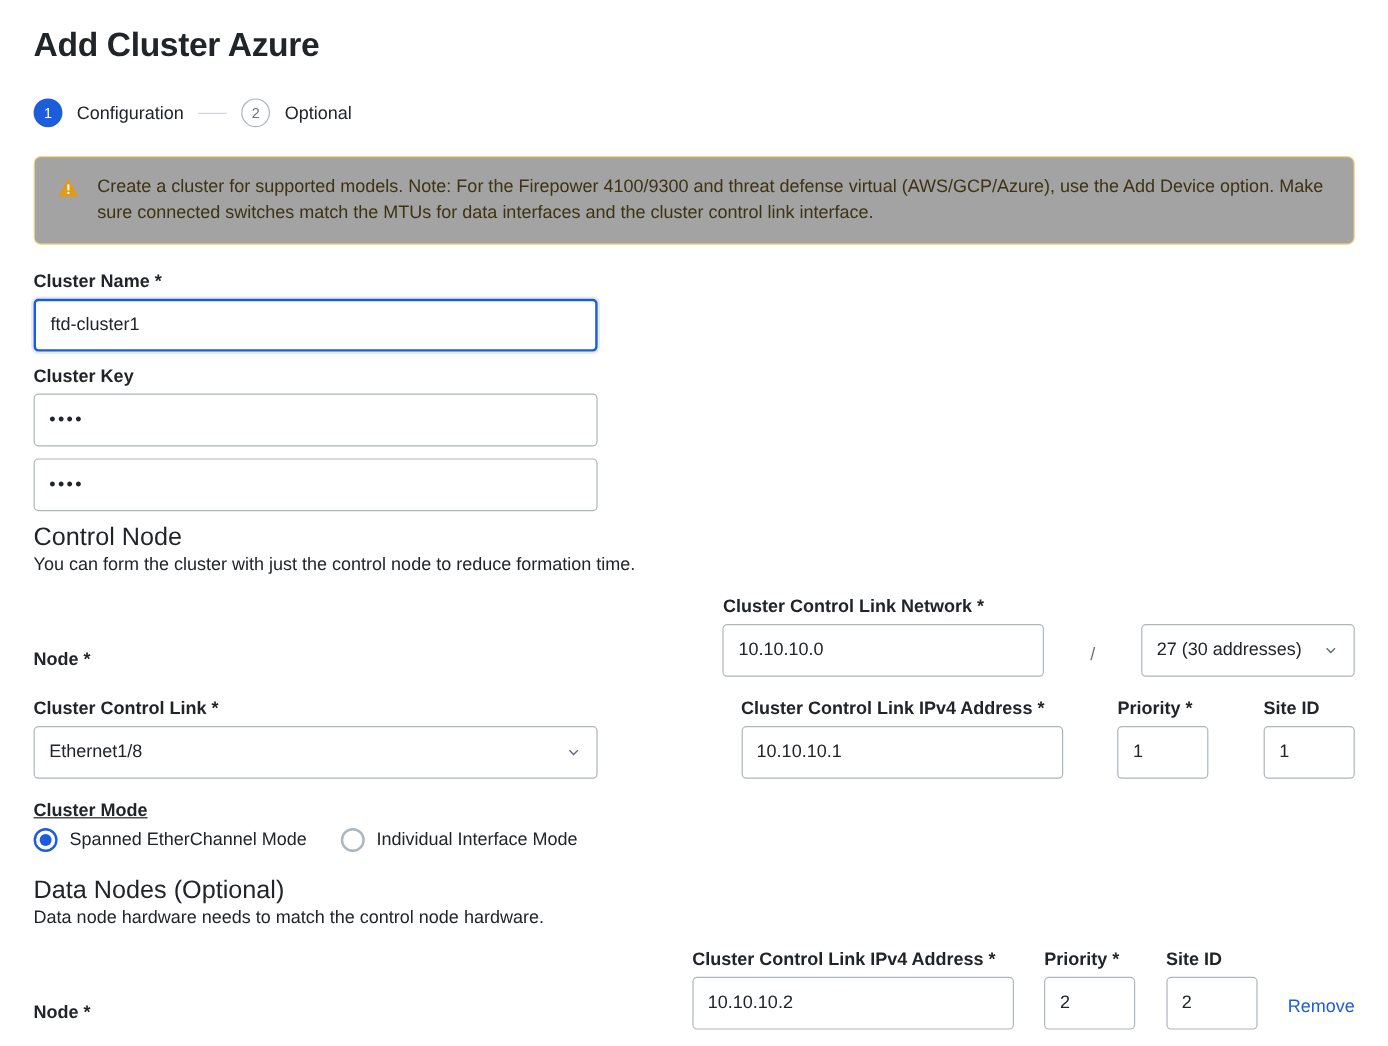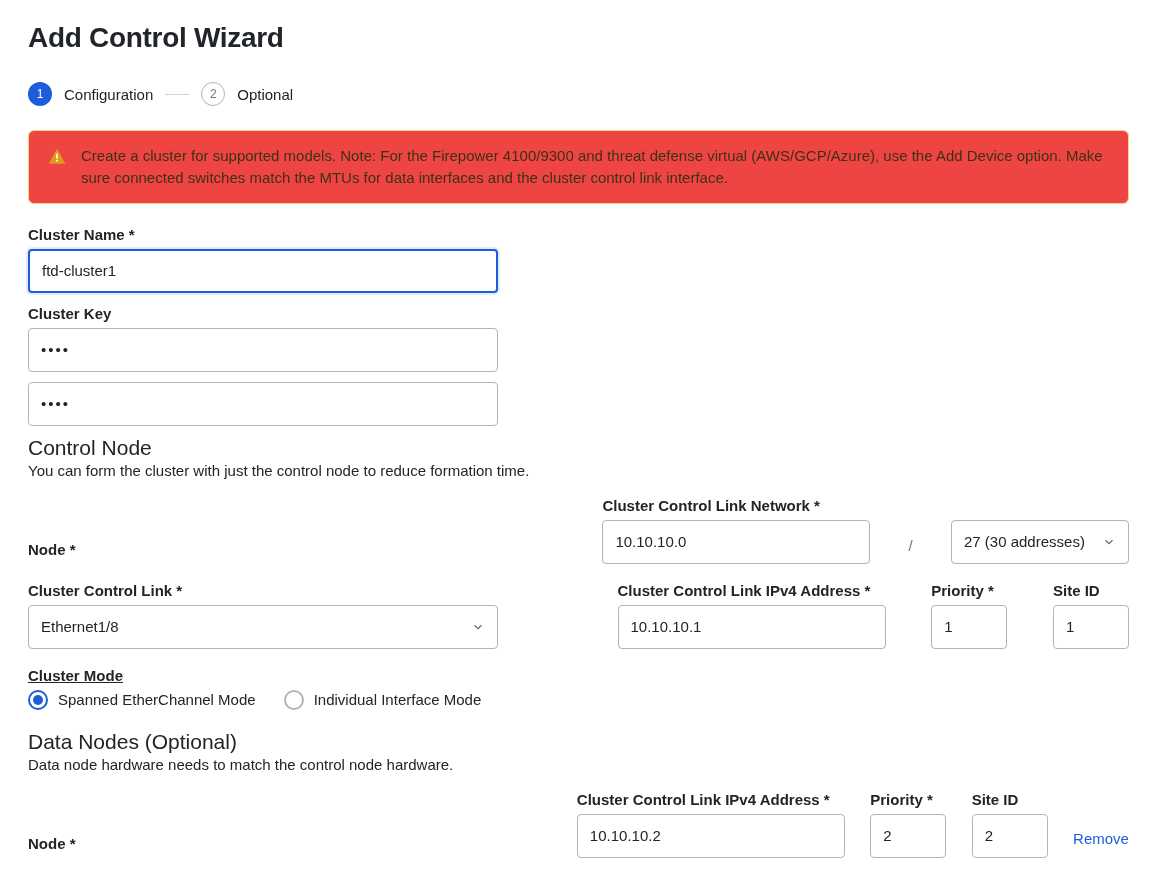--- a/index.html
+++ b/index.html
@@ -36,21 +36,21 @@
       justify-content: center;
       font-size: 12px;
       font-weight: 500;
     }
     .step-circle.active { background: #1D5CDB; color: #fff; }
     .step-circle.inactive { background: #fff; color: #6c757d; border: 1px solid #adb5bd; }
     .step-label { font-size: 15px; color: #212529; }
     .step-sep { width: 24px; height: 1px; background: #ced4da; }
 
     .alert {
-      background: #ef4444;
+      background: #a3a3a3;
       border: 1px solid #F5D77F;
       border-radius: 6px;
       padding: 14px 18px;
       display: flex;
       gap: 14px;
       margin-bottom: 22px;
     }
     .alert-icon {
       flex: 0 0 auto;
       width: 20px; height: 20px;
@@ -125,21 +125,21 @@
     .stack-inputs { margin-bottom: 6px; }
     .dotmask { letter-spacing: 2px; color: #212529; }
     .w470 { width: 470px; }
     .gap-sep { width: 28px; }
   </style>
 </head>
 <body>
 
 
 
-<h1 class="page-title">Add Control Wizard</h1>
+<h1 class="page-title">Add Cluster Azure</h1>
 
 <div class="stepper">
   <div class="step">
     <div class="step-circle active">1</div>
     <span class="step-label">Configuration</span>
   </div>
   <div class="step-sep"></div>
   <div class="step">
     <div class="step-circle inactive">2</div>
     <span class="step-label">Optional</span>

